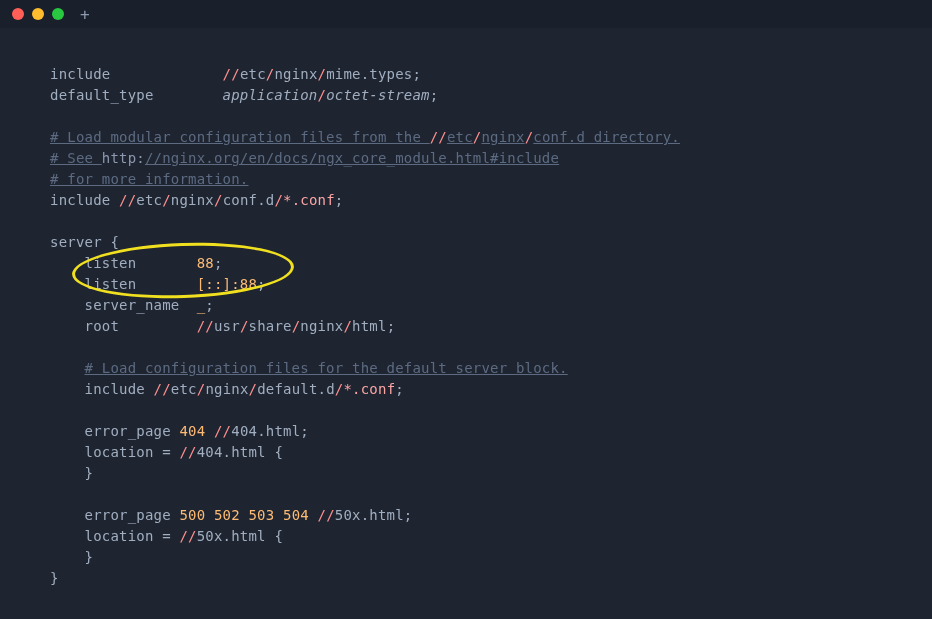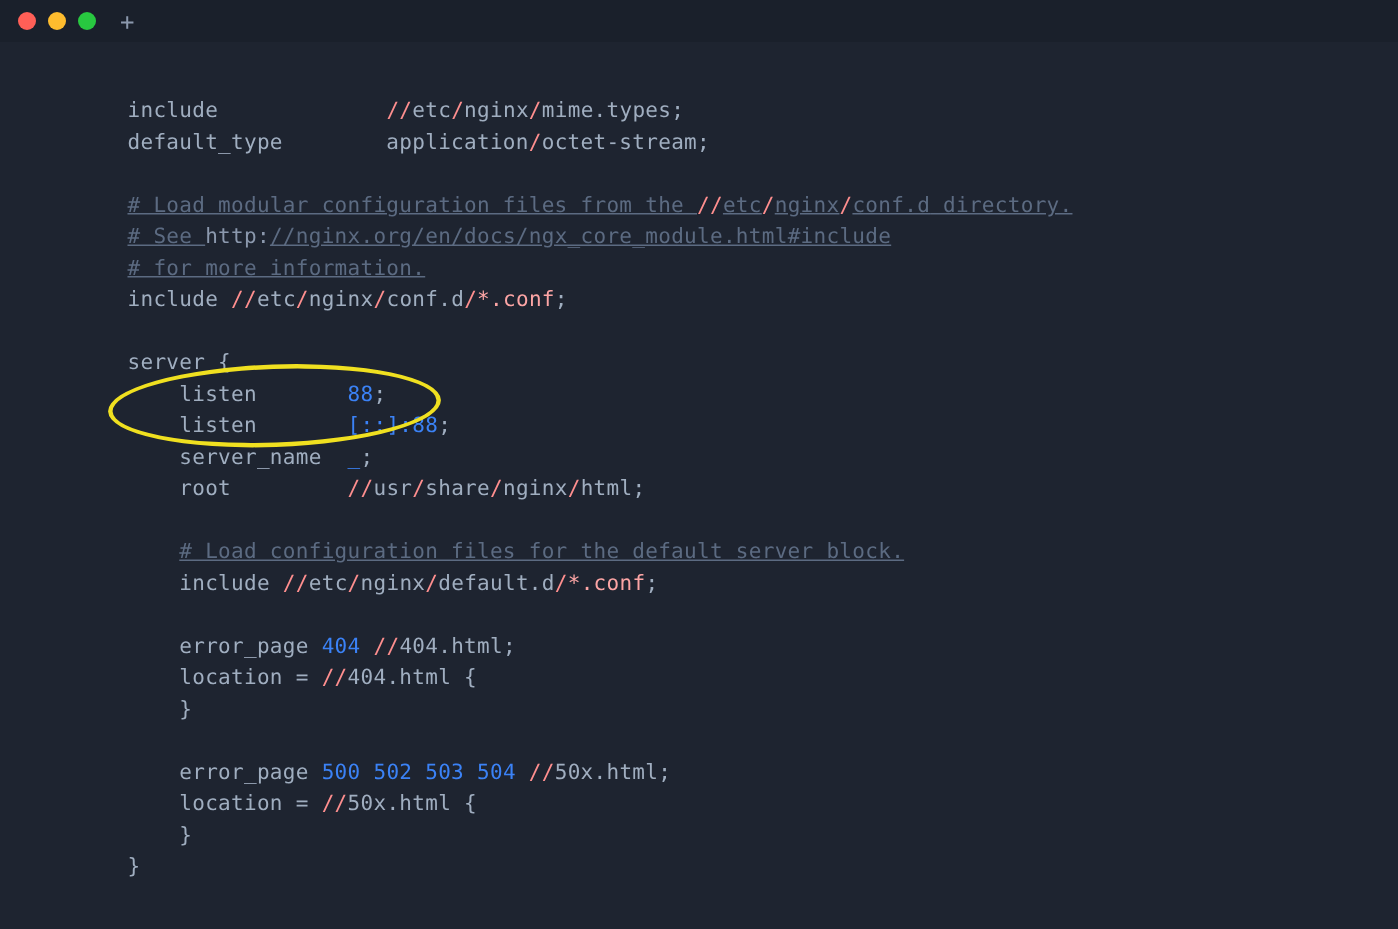--- a/index.html
+++ b/index.html
@@ -46,28 +46,28 @@
       cursor: pointer;
     }
     .editor {
       padding: 36px 0 0 50px;
       line-height: 21px;
       white-space: pre;
       letter-spacing: 0.2px;
     }
     .tok-key { color: #a0aec0; }
     .tok-slash { color: #ff8f8f; }
-    .tok-path { color: #a0aec0; }
+    .tok-path { color: #a0aec0; font-style: italic; }
     .tok-pathseg { color: #a0aec0; }
     .tok-punct { color: #a0aec0; }
     .tok-comment { color: #5c6b82; text-decoration: underline; }
     .tok-url { color: #8b98ad; }
-    .tok-num { color: #3b82f6; }
+    .tok-num { color: #fdba74; }
     .tok-glob { color: #fca5a5; }
-    .line { display: block; min-height: 21px; margin-left: 35px; }
+    .line { display: block; min-height: 21px; }
     .highlight-ellipse {
       position: absolute;
       border: 3px solid #f0e020;
       border-radius: 50%;
       pointer-events: none;
       transform: rotate(-2deg);
     }
   </style>
 </head>
 <body>

